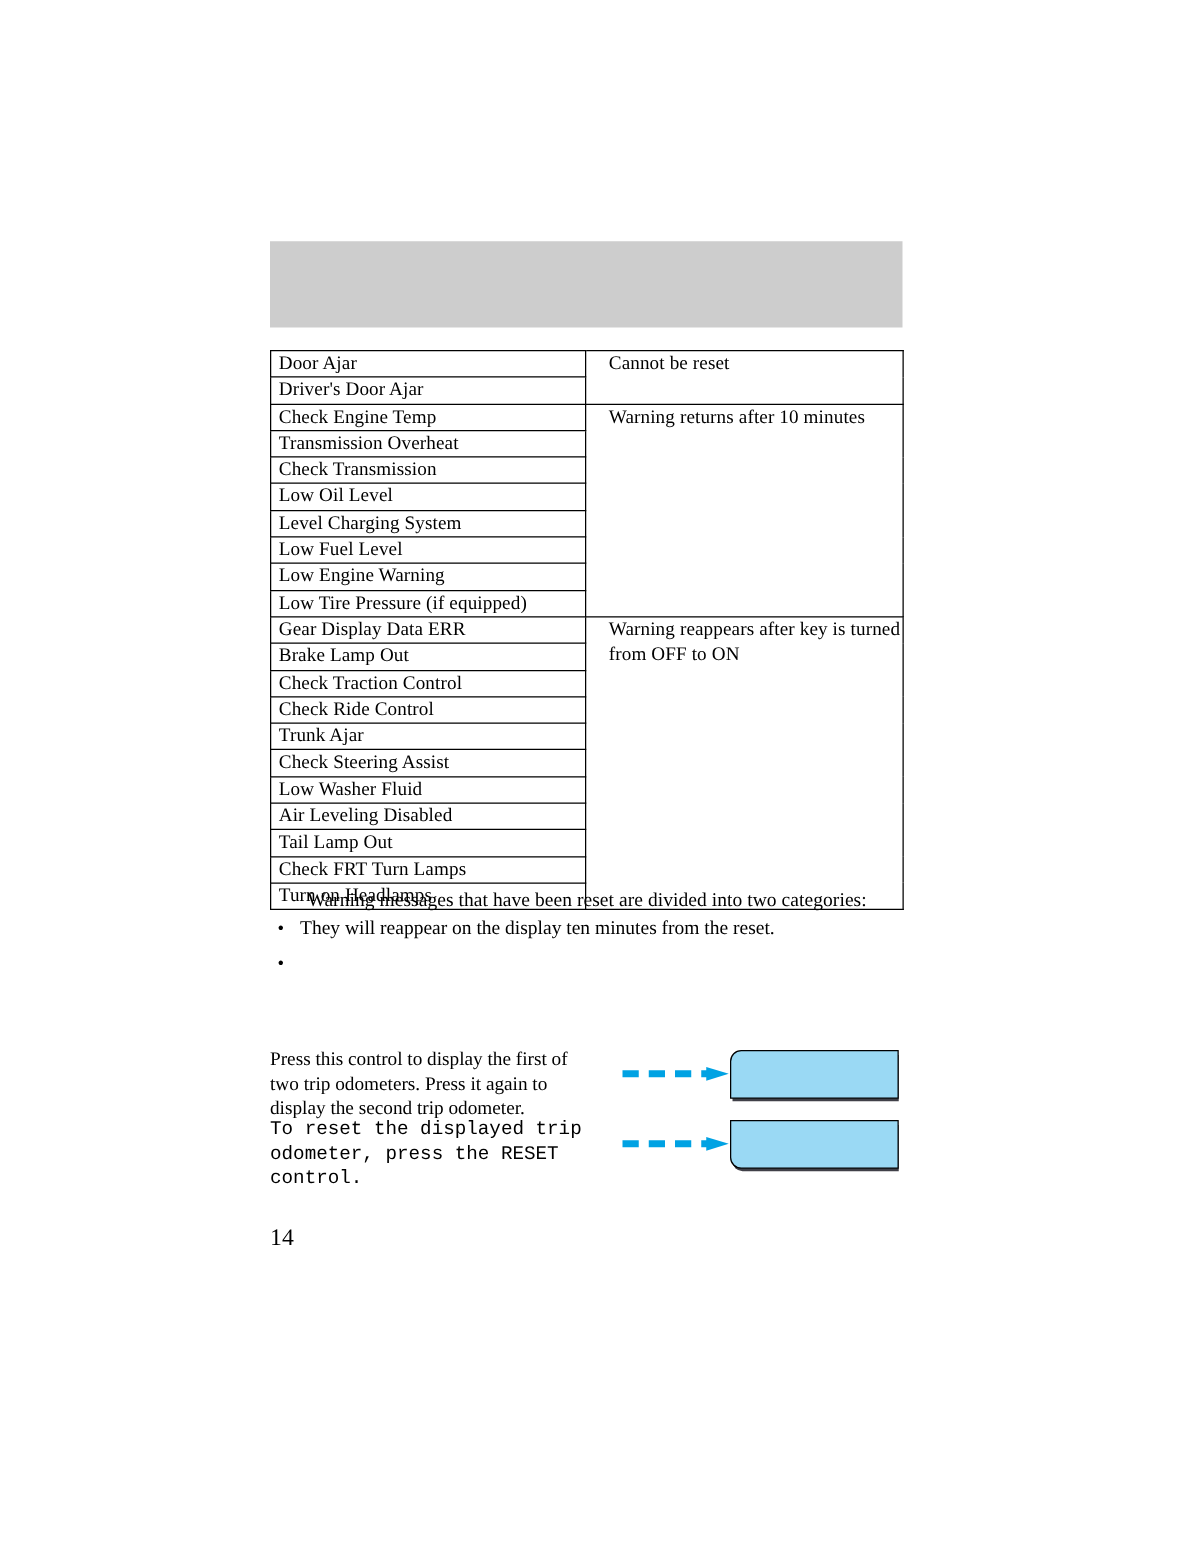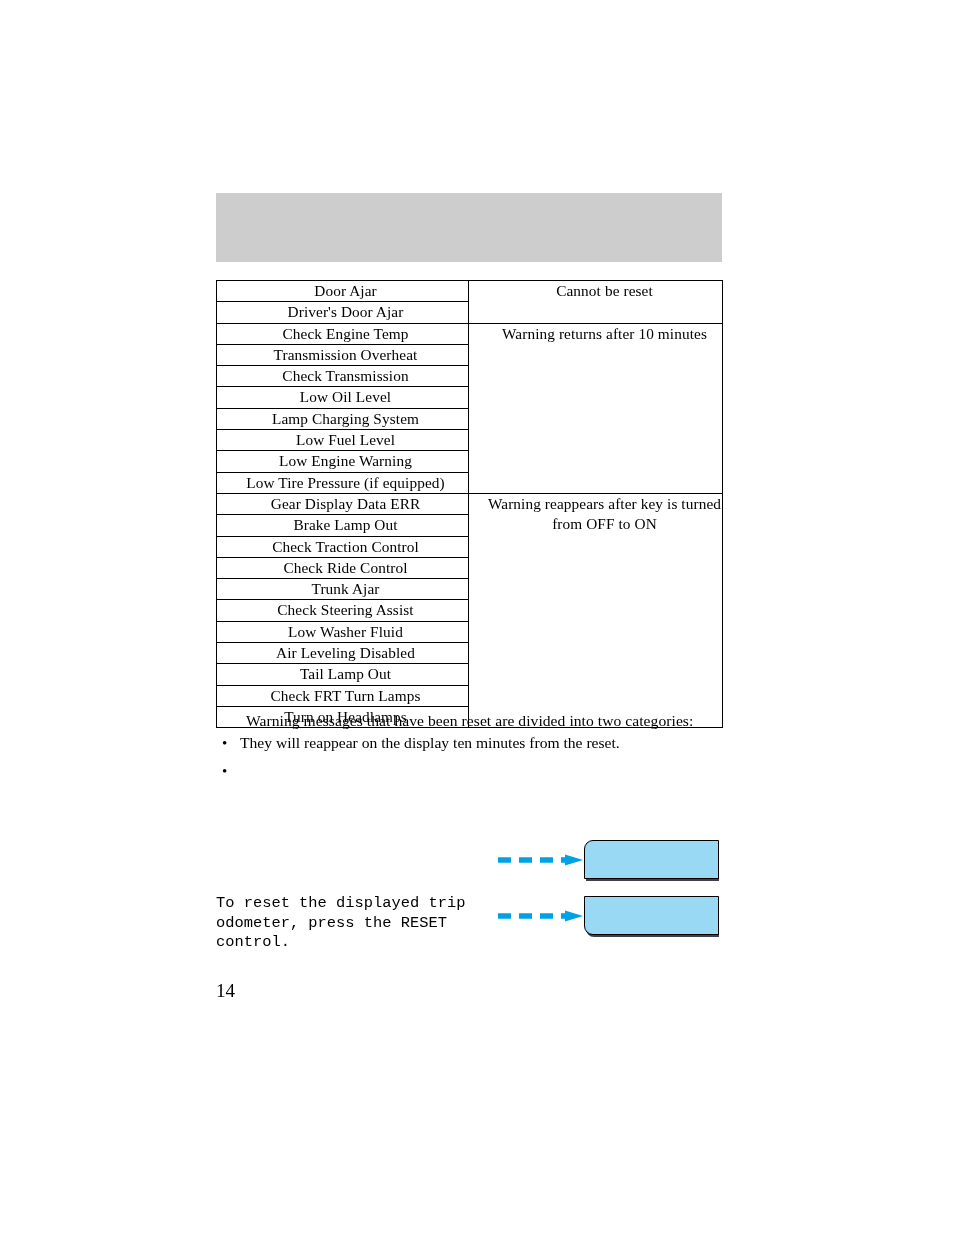--- a/index.html
+++ b/index.html
@@ -35,21 +35,20 @@
   }
 
   
   .warn-table {
     position: absolute;
     left: 216px;
     top: 280px;
     width: 506px;
     border-collapse: collapse;
     table-layout: fixed;
-    text-align: center;
   }
   .warn-table col.c1 { width: 252px; }
   .warn-table col.c2 { width: 254px; }
 
   .warn-table td {
     border: 1.6px solid #000000;
     padding: 0 0 0 6px;
     font-size: 15.3px;
     line-height: 20.3px;
     height: 20.3px;
@@ -184,21 +183,21 @@
         <tr>
           <td class="msg">Transmission Overheat</td>
         </tr>
         <tr>
           <td class="msg">Check Transmission</td>
         </tr>
         <tr>
           <td class="msg">Low Oil Level</td>
         </tr>
         <tr>
-          <td class="msg">Lamp Charging System</td>
+          <td class="msg">Level Charging System</td>
         </tr>
         <tr>
           <td class="msg">Low Fuel Level</td>
         </tr>
         <tr>
           <td class="msg">Low Engine Warning</td>
         </tr>
         <tr>
           <td class="msg">Low Tire Pressure (if equipped)</td>
         </tr>
@@ -239,20 +238,21 @@
       </tbody>
   </table>
 
   <div class="para" id="intro-para">Warning messages that have been reset are divided into two categories:</div>
 
   <ul class="bullets" id="bullet-list">
       <li><span class="dot">•</span><span>They will reappear on the display ten minutes from the reset.</span></li>
       <li><span class="dot">•</span></li>
     </ul>
 
+  <div class="callout-text" id="callout-text-1">Press this control to display the first of two trip odometers. Press it again to display the second trip odometer.</div>
 
   <div class="arrow" id="arrow-1">
     <svg width="88" height="12" viewBox="0 0 88 12" aria-hidden="true">
       <line x1="1" y1="6" x2="70" y2="6" stroke="#00a2e3" stroke-width="5.5" stroke-dasharray="13 8" stroke-linecap="butt"></line>
       <polygon points="68,0.5 86,6 68,11.5" fill="#00a2e3"></polygon>
     </svg>
   </div>
 
   <div class="blue-box" id="blue-box-1"></div>
 

